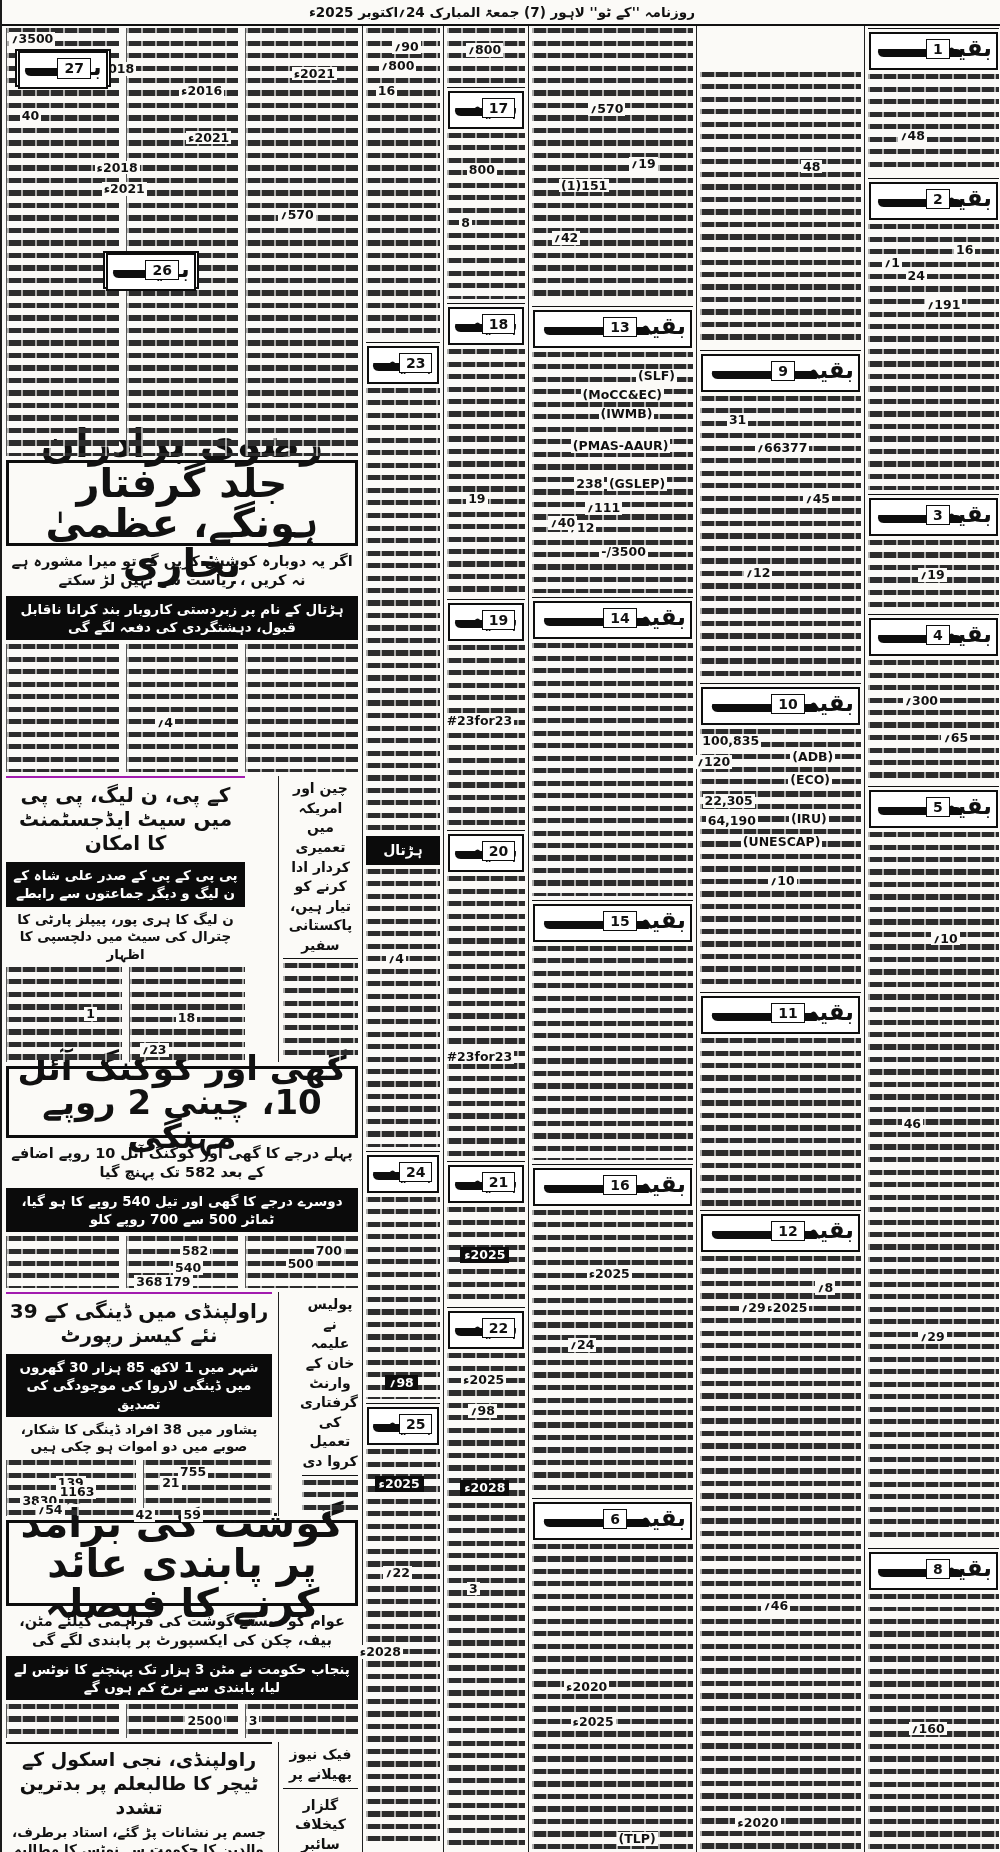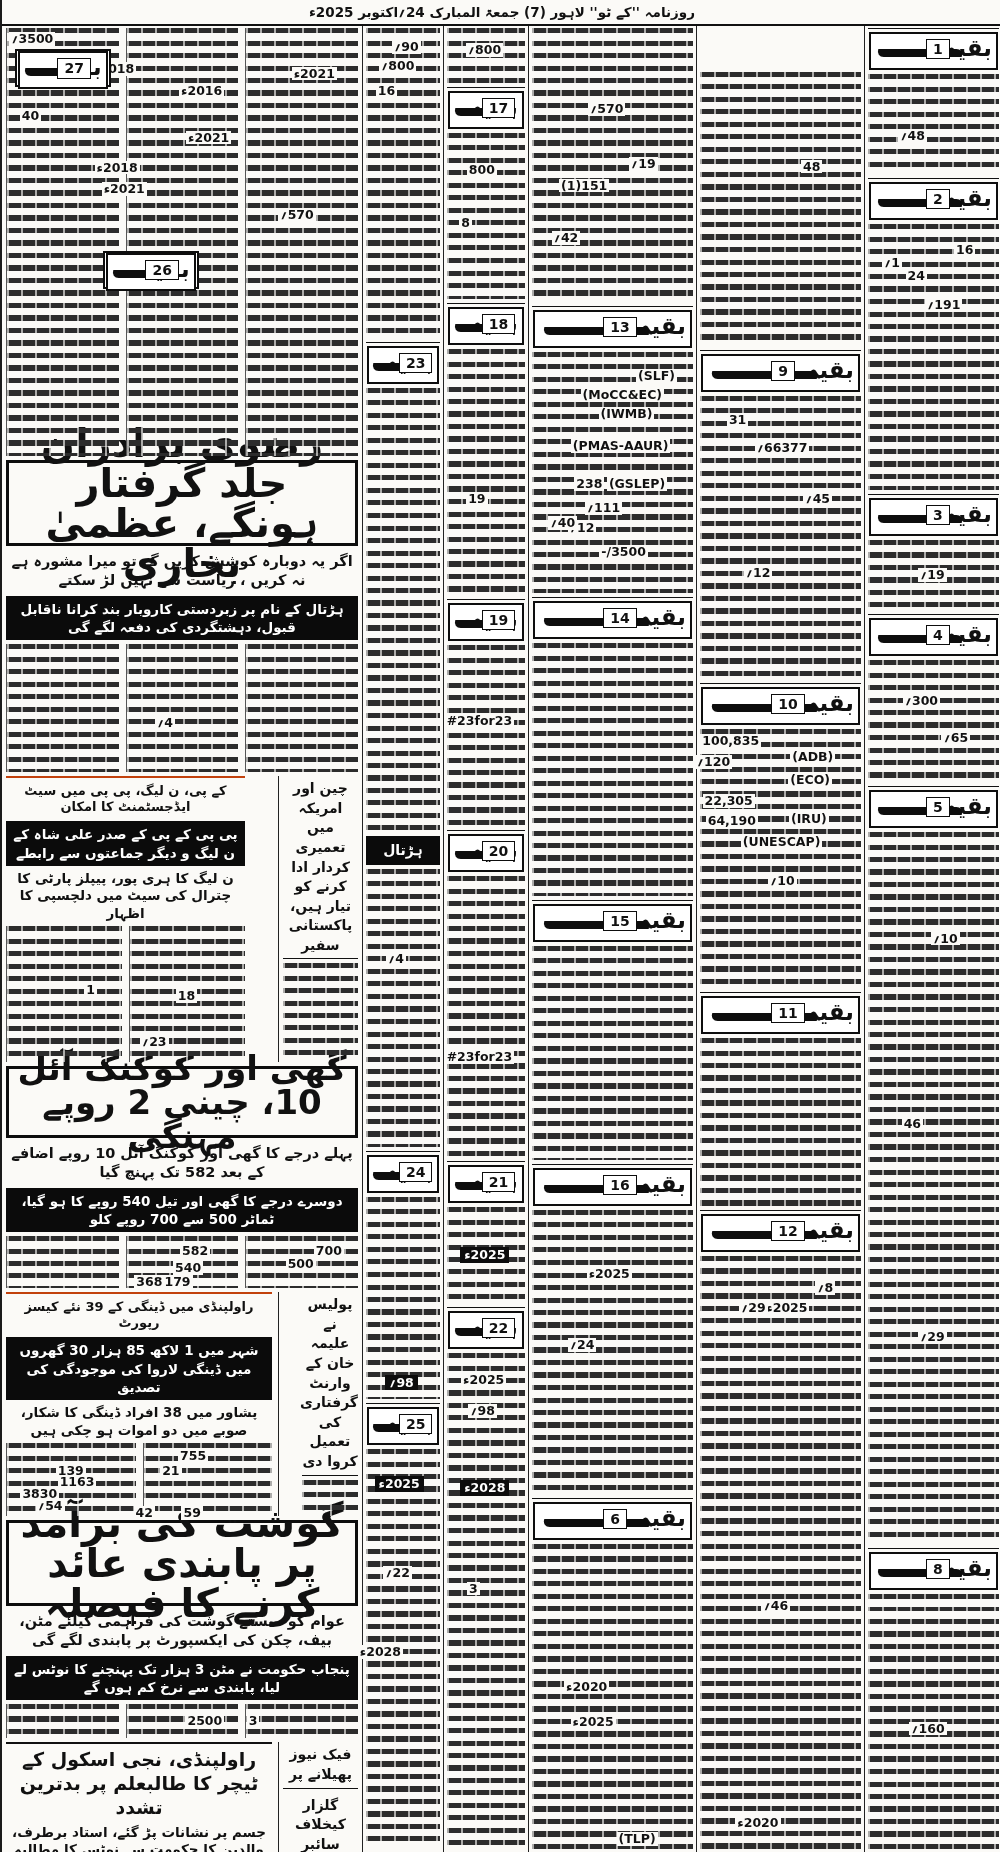--- a/index.html
+++ b/index.html
@@ -39,21 +39,21 @@
   .baqia.embed{position:absolute;width:92px;z-index:4;}
 
   .strip{background:#0b0b0b;color:#fff;font-weight:bold;text-align:center;font-size:13.5px;
          line-height:1.35;padding:4px 3px;}
   .strip.vsm{font-size:14px;padding:5px 2px;}
   .banner{border:3px solid #0d0d0d;text-align:center;font-weight:bold;padding:4px 3px;
           transform-origin:center;line-height:1.0;letter-spacing:-1px;}
   .banner.lg{font-size:40px;height:72px;display:flex;align-items:center;justify-content:center;}
   .banner.md{font-size:34px;height:58px;display:flex;align-items:center;justify-content:center;}
   .subline{font-weight:bold;text-align:center;font-size:14.5px;line-height:1.3;padding:2px 0;}
-  .headline2{font-weight:bold;text-align:center;font-size:13px;line-height:1.2;border-top:2px solid #c2410c;padding:5px 0 3px;}
+  .headline2{font-weight:bold;text-align:center;font-size:20px;line-height:1.2;border-top:2px solid #a21caf;padding:5px 0 3px;}
   .boldline{font-weight:bold;text-align:center;font-size:13.5px;line-height:1.3;}
   .h4big{font-weight:bold;text-align:center;font-size:19px;line-height:1.25;border-top:2px solid #111;padding-top:4px;}
   .sidehead{font-weight:bold;text-align:center;font-size:14px;line-height:1.4;
             border-bottom:1.6px solid #111;padding:3px 0;}
   .row{display:flex;gap:6px;}
   .row .sidebox{display:flex;flex-direction:column;gap:4px;border-left:1.2px solid #222;padding-left:4px;box-sizing:border-box;}
   .row .mainbox{flex:1;display:flex;flex-direction:column;gap:4px;min-width:0;}
 </style>
 </head>
 <body>

